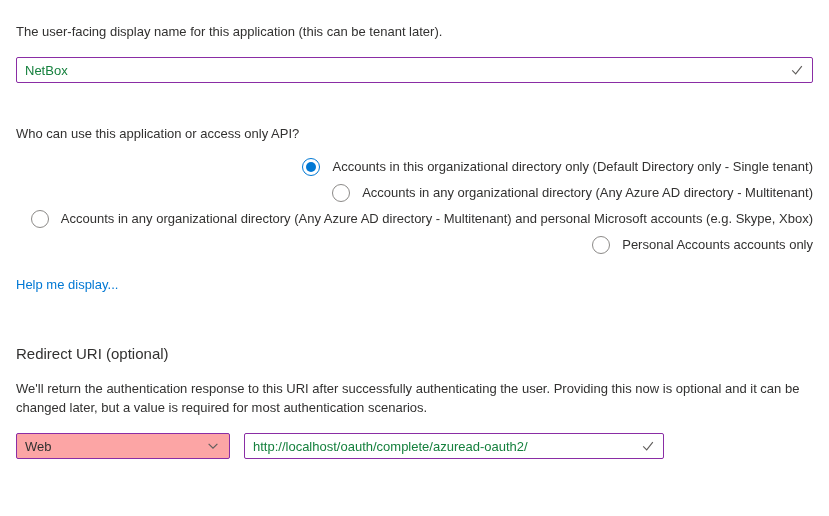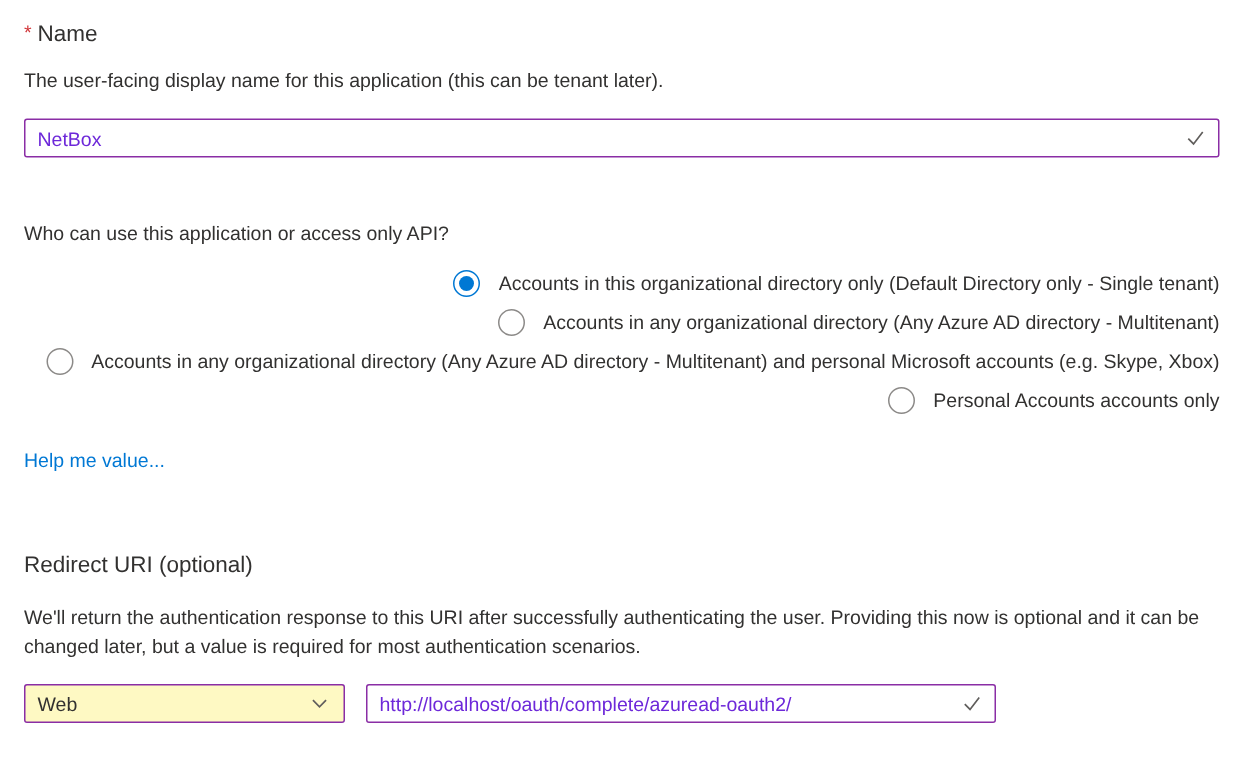--- a/index.html
+++ b/index.html
@@ -31,21 +31,21 @@
   .name-field-wrap { margin-top: 16px; }
 
   input.text-input {
     width: 100%;
     height: 26px;
     border: 1px solid #8a2da5;
     border-radius: 2px;
     padding: 0 30px 0 8px;
     font-family: "Liberation Sans", "DejaVu Sans", sans-serif;
     font-size: 13px;
-    color: #6d28d9;
+    color: #15803d;
     outline: none;
     background: #ffffff;
   }
   .check-icon {
     position: absolute;
     right: 9px;
     top: 50%;
     transform: translateY(-50%);
     width: 14px; height: 14px;
     pointer-events: none;
@@ -100,21 +100,21 @@
     display: flex;
     align-items: center;
     gap: 14px;
   }
   .platform-select {
     position: relative;
     width: 214px;
     height: 26px;
     border: 1px solid #8a2da5;
     border-radius: 2px;
-    background: #fef9c3;
+    background: #fca5a5;
     display: flex;
     align-items: center;
     padding: 0 30px 0 8px;
     font-size: 13px;
     color: #323130;
     cursor: pointer;
   }
   .chevron-icon {
     position: absolute;
     right: 9px;
@@ -124,23 +124,20 @@
     pointer-events: none;
   }
   .uri-field-wrap { width: 420px; }
 </style>
 </head>
 <body>
 
 <div class="page">
 
   <div class="name-section">
-    <div class="section-title">
-      <span class="required-marker">*</span><span>Name</span>
-    </div>
     <p class="desc">The user-facing display name for this application (this can be tenant later).</p>
     <div class="field-wrap name-field-wrap">
       <input class="text-input" type="text" value="NetBox" style="">
       <svg class="check-icon" viewBox="0 0 16 16">
         <path d="M2.5 8.5 L6.5 12.5 L13.5 3.5" stroke="#605e5c" stroke-width="1.3" fill="none"></path>
       </svg>
     </div>
   </div>
 
   <div class="account-section">
@@ -158,21 +155,21 @@
       <div class="radio-row">
         <span class="radio-circle"></span>
         <span class="radio-label">Accounts in any organizational directory (Any Azure AD directory - Multitenant) and personal Microsoft accounts (e.g. Skype, Xbox)</span>
       </div>
       <div class="radio-row">
         <span class="radio-circle"></span>
         <span class="radio-label">Personal Accounts accounts only</span>
       </div>
     </div>
 
-    <a class="help-link" href="#">Help me value...</a>
+    <a class="help-link" href="#">Help me display...</a>
   </div>
 
   <div class="redirect-section">
     <div class="section-title">Redirect URI (optional)</div>
     <p class="desc redirect-desc">We'll return the authentication response to this URI after successfully authenticating the user. Providing this now is optional and it can be changed later, but a value is required for most authentication scenarios.</p>
 
     <div class="controls-row">
       <div class="platform-select">
         <span>Web</span>
         <svg class="chevron-icon" viewBox="0 0 16 16">

